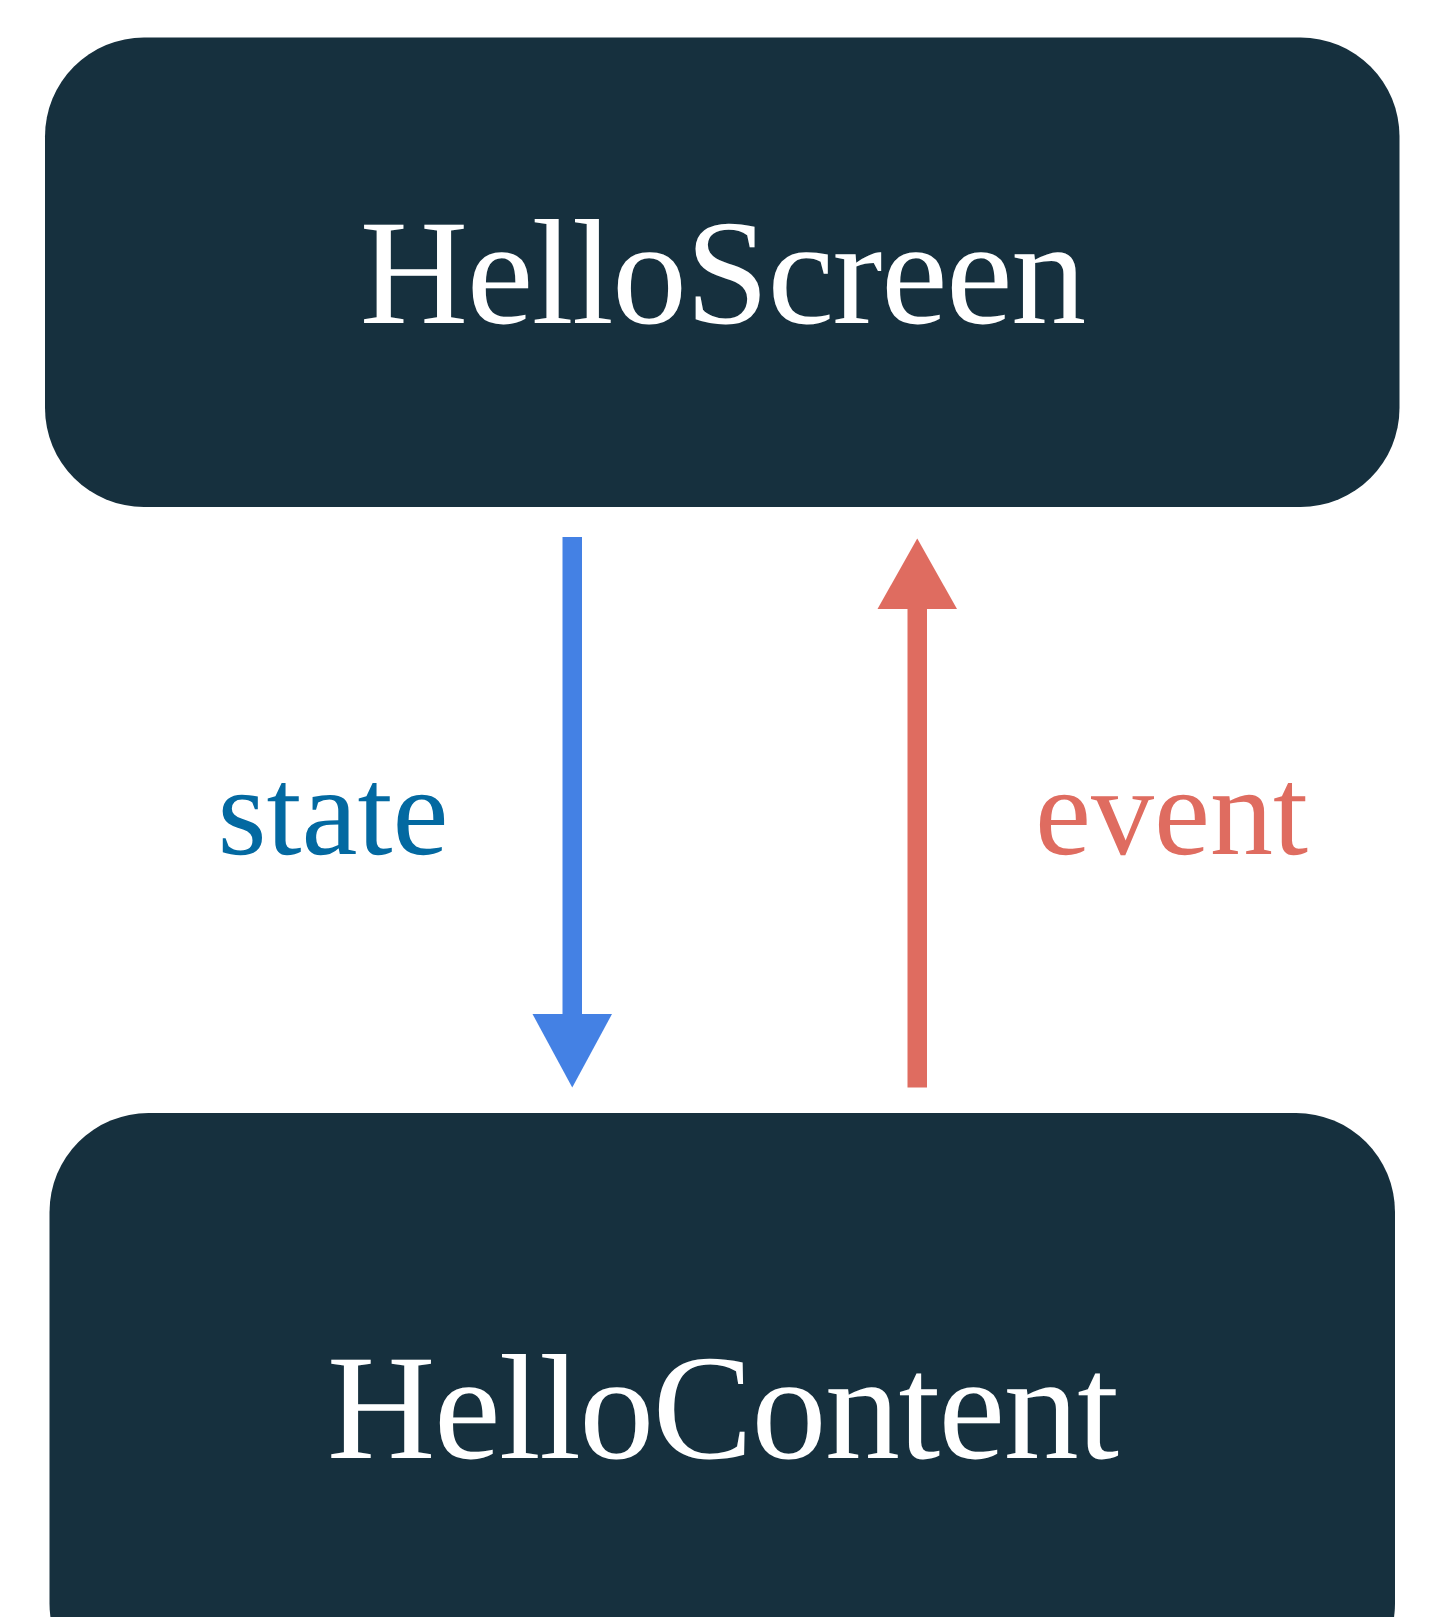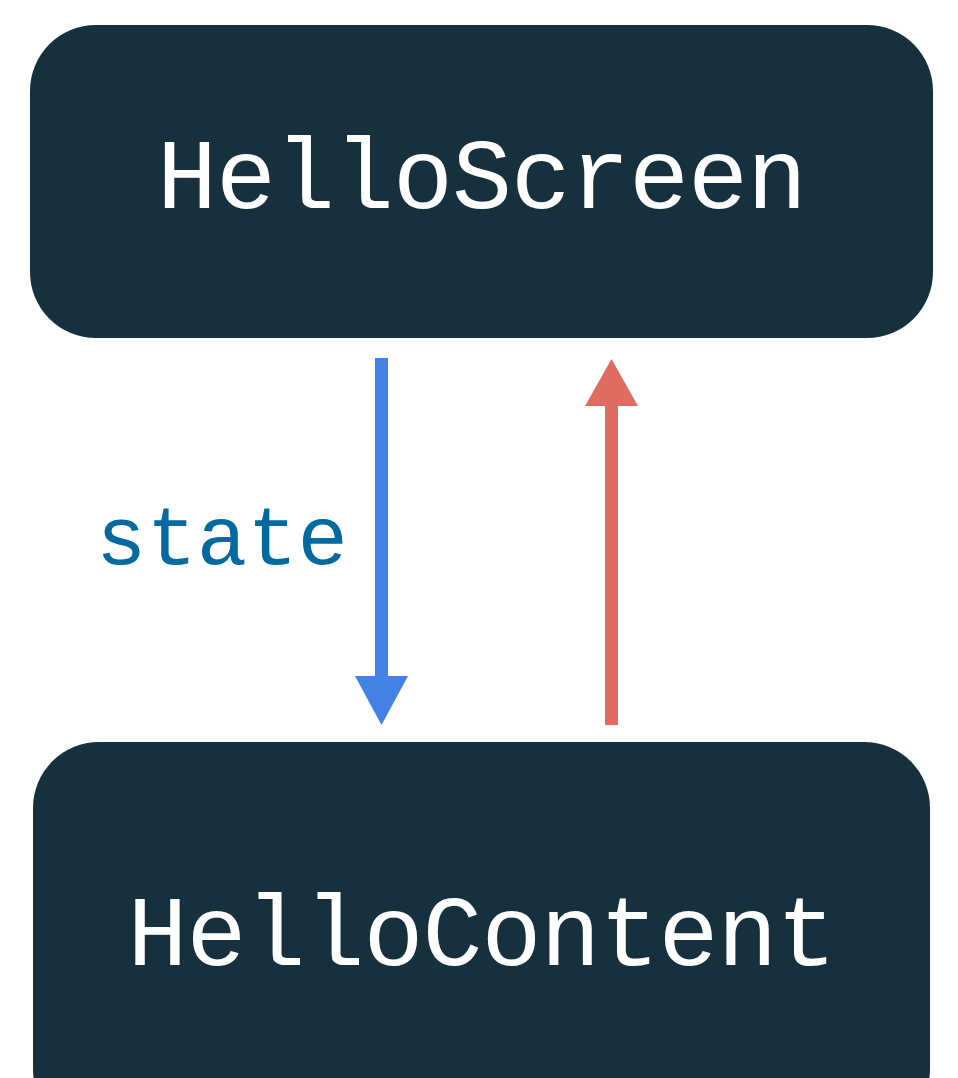--- a/index.html
+++ b/index.html
@@ -2,21 +2,21 @@
 <html><head>
 <meta charset="utf-8">
 <style>
   html, body { margin: 0; padding: 0; background: #ffffff; }
   .canvas {
     position: relative;
     width: 958px;
     height: 1078px;
     background: #ffffff;
     overflow: hidden;
-    font-family: Liberation Mono, monospace;
+    font-family: Liberation Serif, serif;
   }
   .node {
     position: absolute;
     background: #16303E;
     border-radius: 66px;
     display: flex;
     align-items: center;
     justify-content: center;
   }
   .node-top    { left: 30px; top: 25px;  width: 903px; height: 313px; }
@@ -61,18 +61,19 @@
       <polygon points="355,338 408,338 381.5,387" fill="#4481E4"></polygon>
     </g>
     <g>
       <rect x="605" y="66" width="13" height="321" fill="#DF6C60"></rect>
       <polygon points="585,68 638,68 611.5,21" fill="#DF6C60"></polygon>
     </g>
   </svg>
 
   <div class="edge-label label-state">state</div>
 
+  <div class="edge-label label-event">event</div>
 
   <div class="node node-bottom">
     <span class="node-label">HelloContent</span>
   </div>
 
 </div>
 
 </body></html>

